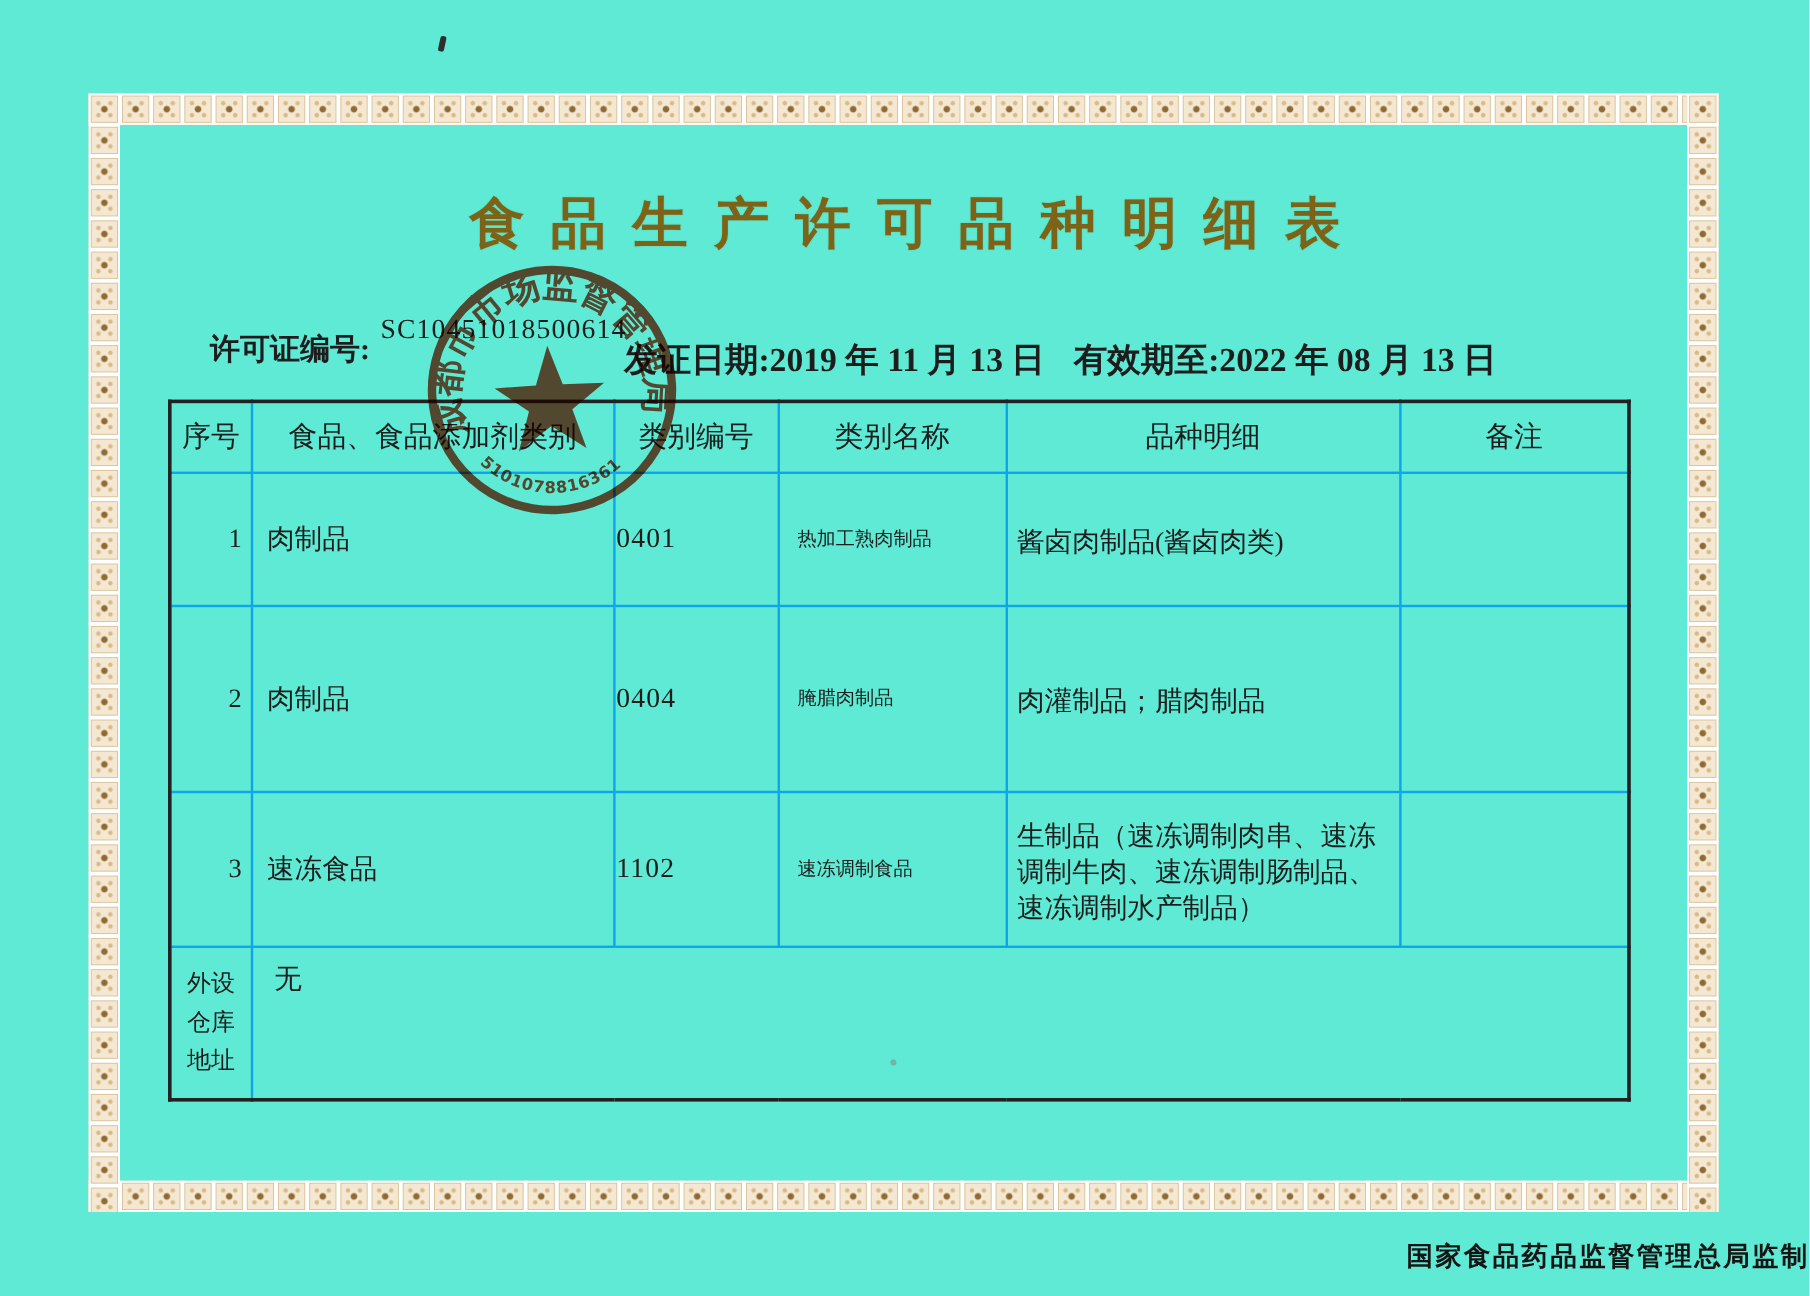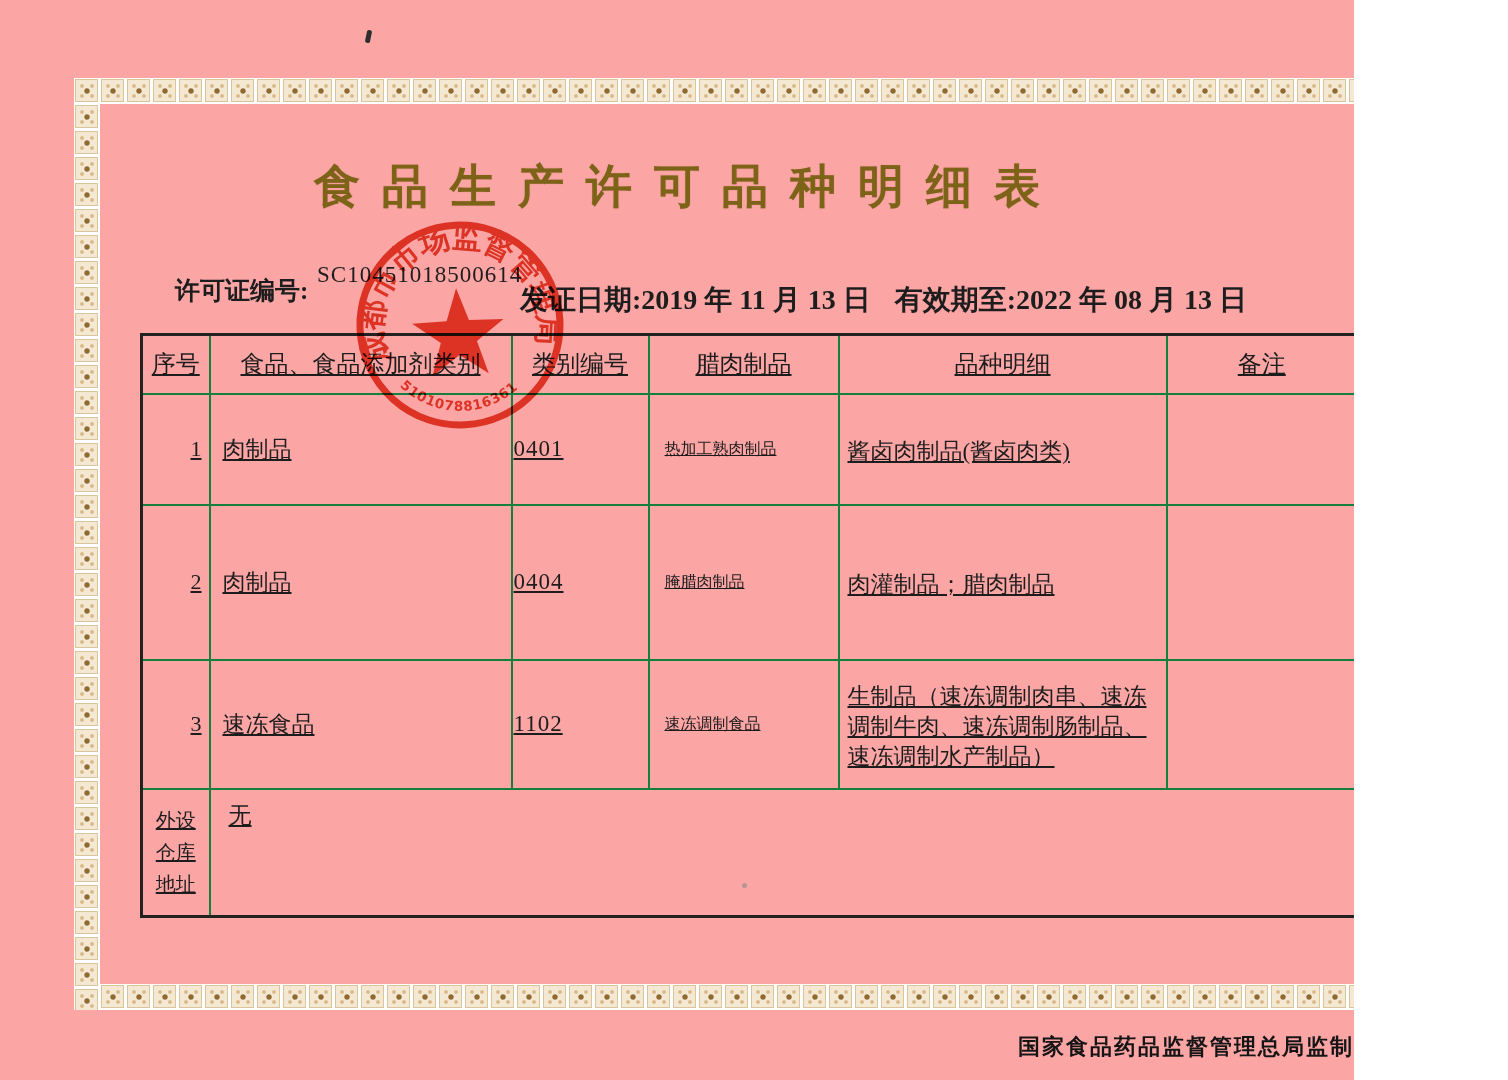--- a/index.html
+++ b/index.html
@@ -1,17 +1,17 @@
 <!DOCTYPE html>
 <html><head>
 <meta charset="utf-8">
 <style>
   html,body{margin:0;padding:0;background:#ffffff;}
   .page{
-    position:relative;width:1354px;height:1080px;background:#fca5a5;overflow:hidden;
+    position:relative;width:1508px;height:1080px;background:#5eead4;overflow:hidden;
     font-family:"Liberation Serif","DejaVu Serif",serif;color:#1d1d1d;
   }
   
   .otile{
     position:absolute;
     background-color:#ffffff;
     background-image:
       radial-gradient(circle at 13px 13px, #8f6a33 0 2.2px, rgba(143,106,51,0) 3.2px),
       radial-gradient(circle at 8px 8px,  rgba(195,147,77,.55) 0 1.4px, rgba(0,0,0,0) 2.3px),
       radial-gradient(circle at 18px 8px, rgba(195,147,77,.55) 0 1.4px, rgba(0,0,0,0) 2.3px),
@@ -44,21 +44,21 @@
   .lic-label{position:absolute;left:175px;top:274px;font-size:25px;font-weight:bold;}
   .lic-number{position:absolute;left:317px;top:262px;font-size:23px;letter-spacing:1px;}
   .lic-dates{position:absolute;left:520px;top:269px;display:flex;gap:24px;font-size:28px;font-weight:600;margin-top:12px;}
 
   
   table.detail{
     position:absolute;left:140px;top:333px;width:1216px;
     border-collapse:collapse;table-layout:fixed;
     border:3px solid #222222;
   }
-  table.detail th,table.detail td{border:2px solid #15803d;font-weight:normal;text-decoration:underline;}
+  table.detail th,table.detail td{border:2px solid #0ea5e9;font-weight:normal;}
   tr.h-header{height:59px;}
   tr.h-r1{height:111px;}
   tr.h-r2{height:155px;}
   tr.h-r3{height:129px;}
   tr.h-wh{height:128px;}
   th.col-h{font-size:24px;font-weight:bold;text-align:center;vertical-align:middle;}
   td.c-seq{font-size:22px;text-align:right;vertical-align:middle;padding-right:7px;}
   td.c-cat{font-size:23px;vertical-align:middle;padding-left:12px;}
   td.c-code{font-size:23px;vertical-align:middle;letter-spacing:1px;}
   td.c-name{font-size:16px;vertical-align:middle;padding-left:15px;}
@@ -110,21 +110,21 @@
         <col style="width:137px">
       <col style="width:190px">
         <col style="width:328px">
         <col style="width:191px">
     </colgroup>
     <thead>
       <tr class="h-header">
         <th class="col-h">序号</th>
         <th class="col-h">食品、食品添加剂类别</th>
         <th class="col-h">类别编号</th>
-        <th class="col-h">腊肉制品</th>
+        <th class="col-h">类别名称</th>
         <th class="col-h">品种明细</th>
         <th class="col-h">备注</th>
       </tr>
     </thead>
     <tbody>
       <tr class="h-r1">
         <td class="c-seq">1</td>
         <td class="c-cat">肉制品</td>
         <td class="c-code">0401</td>
         <td class="c-name">热加工熟肉制品</td>

